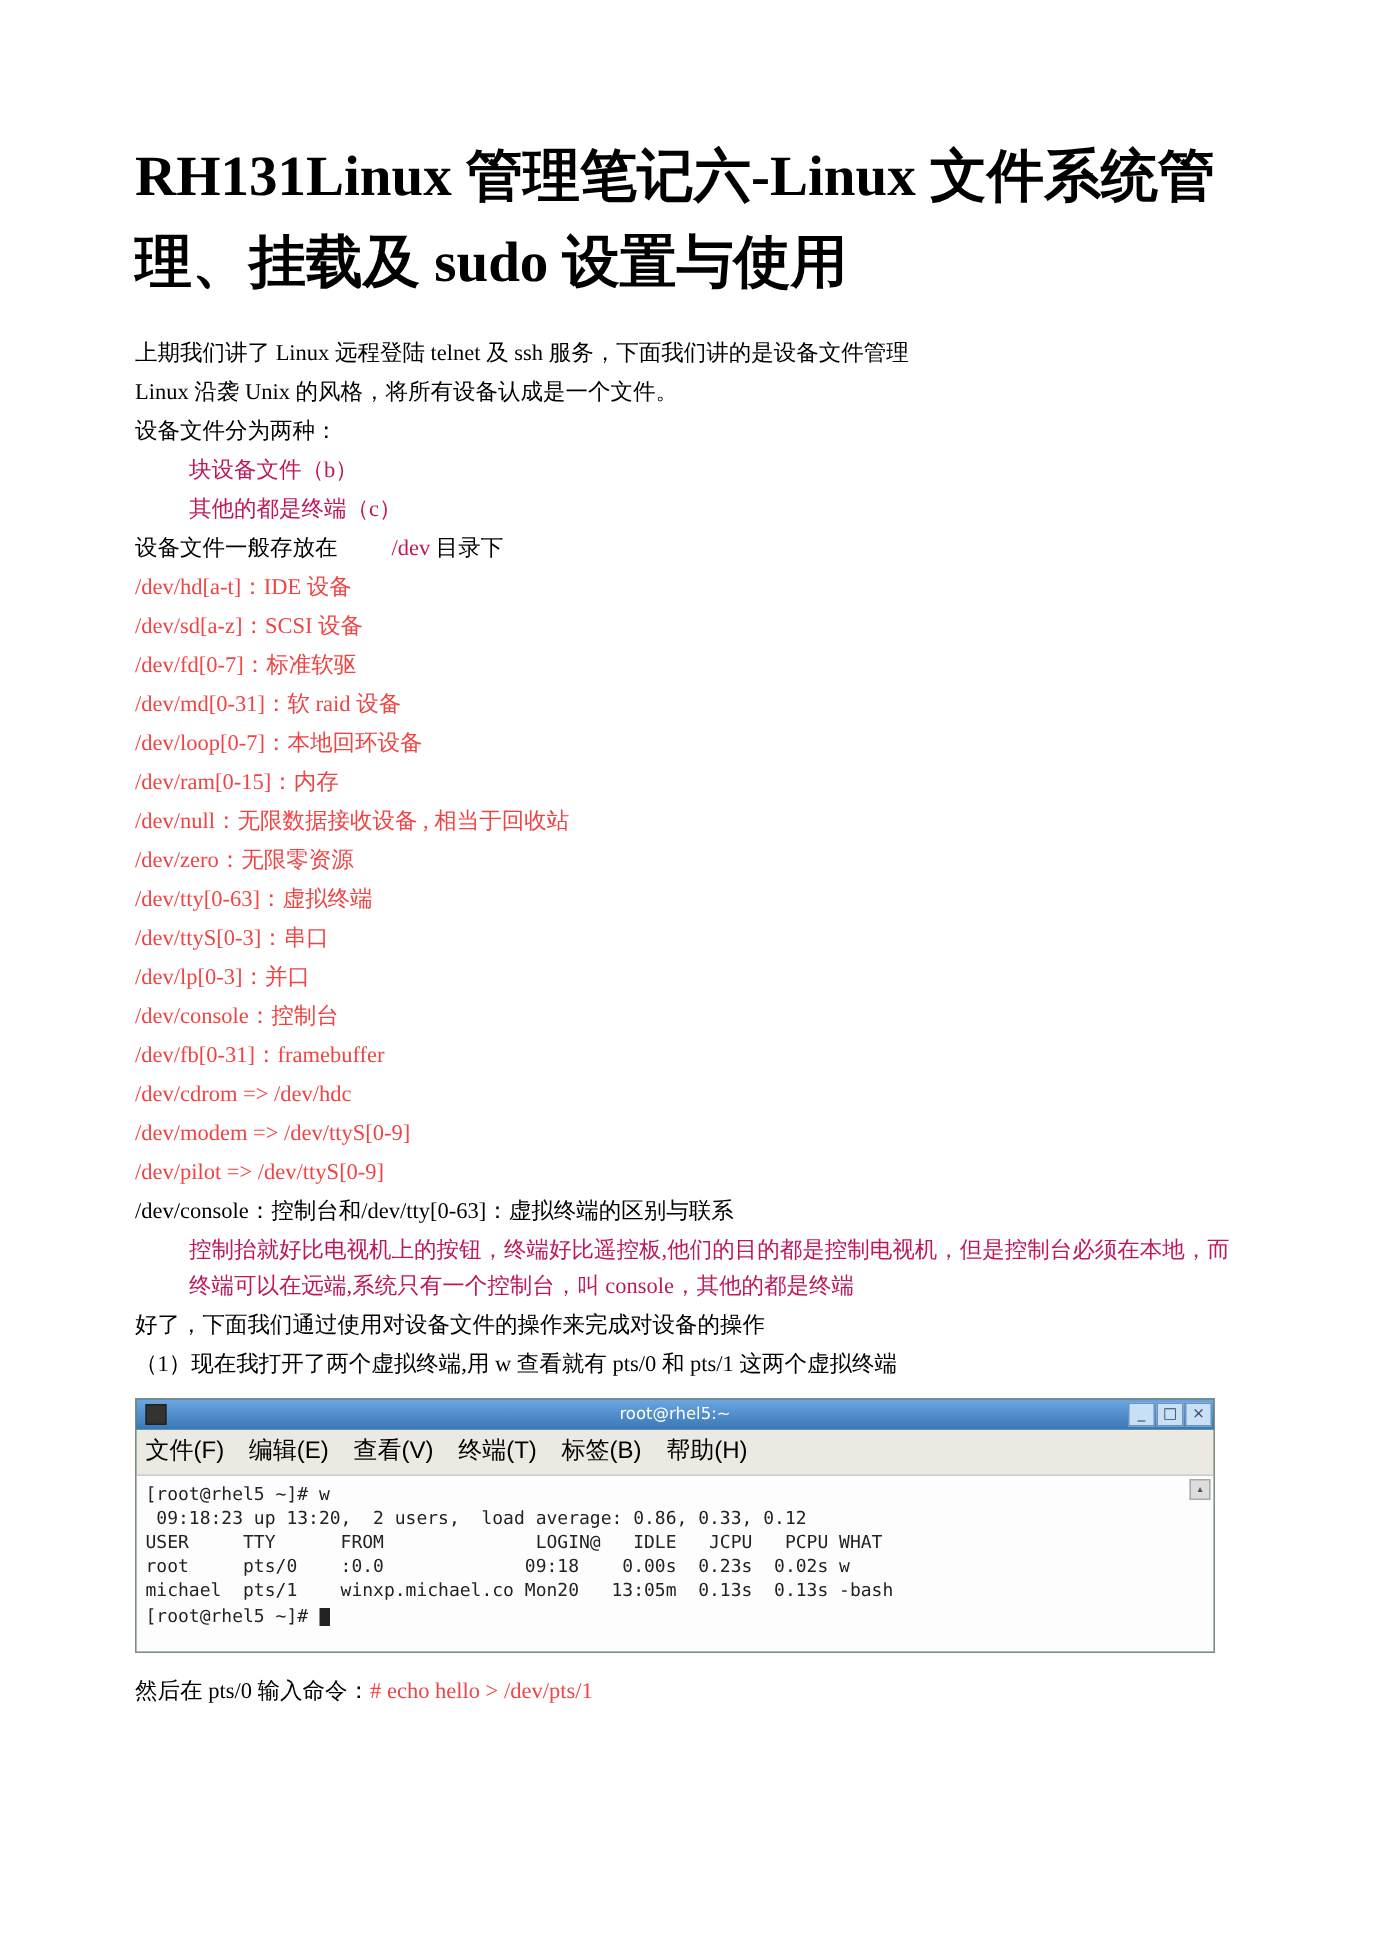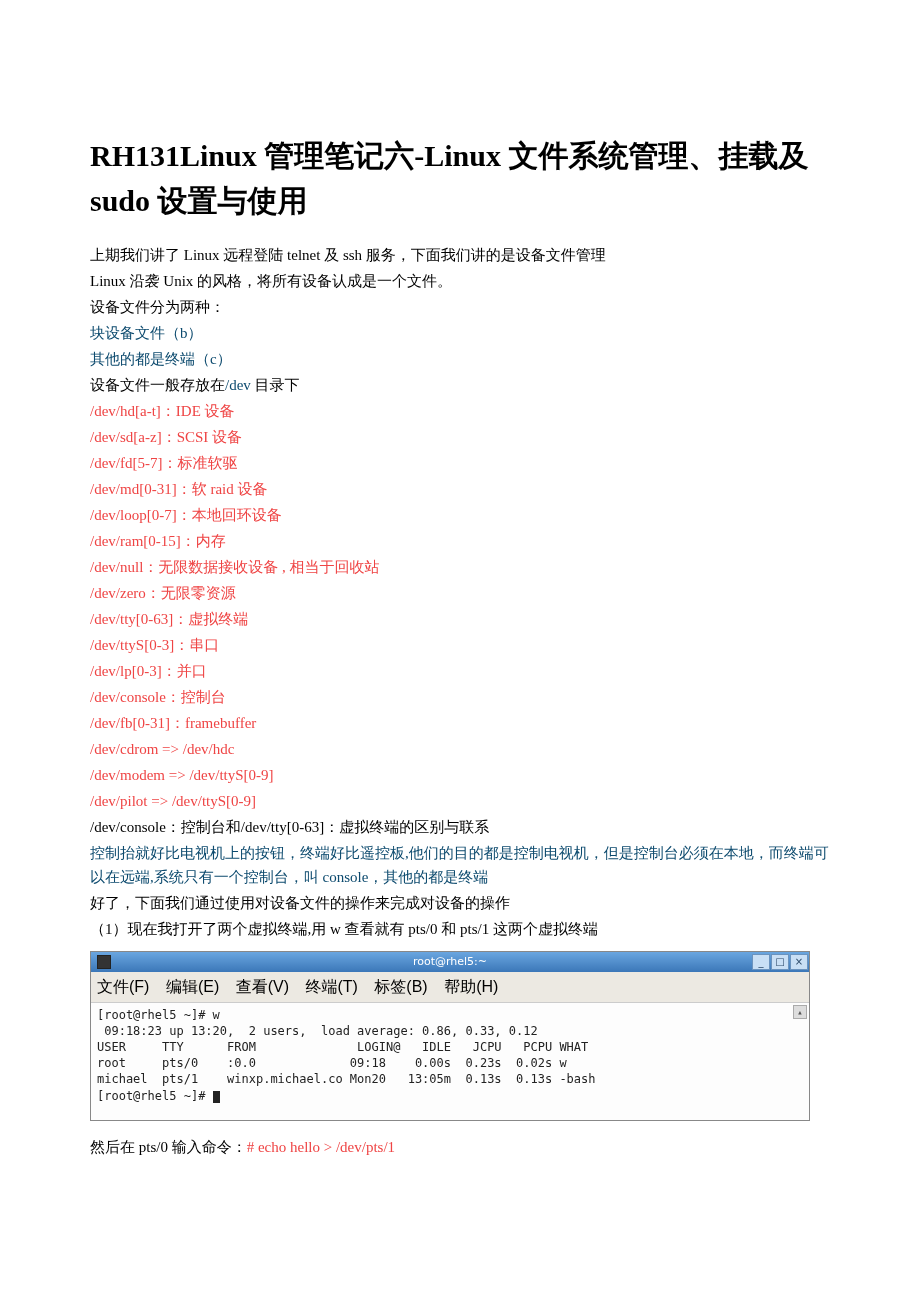--- a/index.html
+++ b/index.html
@@ -8,28 +8,27 @@
     width: 920px;
     margin: 0 auto;
     padding: 90px 90px 40px 90px;
     font-family: "SimSun", "宋体", serif;
     font-size: 15px;
     color: #000;
     line-height: 1.6;
   }
   h1 {
     font-family: "SimSun", "宋体", serif;
-    font-size: 30px;
+    font-size: 38px;
     font-weight: bold;
     line-height: 1.5;
     margin-bottom: 20px;
-    margin-top: 43px;
   }
   .para { margin-bottom: 2px; }
-  .blue { color: #0c4a6e; }
+  .blue { color: #be185d; margin-left: 36px; }
   .red { color: #ef4444; }
   .mono { font-family: Liberation Serif, serif; }
   .terminal-window {
     margin: 10px 0 14px 0;
     border: 1px solid #888;
     background: #15803d;
     width: 720px;
     font-size: 12px;
   }
   .titlebar {
@@ -113,21 +112,21 @@
 <div class="para">上期我们讲了 Linux 远程登陆 telnet 及 ssh 服务，下面我们讲的是设备文件管理</div>
 <div class="para">Linux 沿袭 Unix 的风格，将所有设备认成是一个文件。</div>
 <div class="para">设备文件分为两种：</div>
 <div class="para blue">块设备文件（b）</div>
 <div class="para blue">其他的都是终端（c）</div>
 <div class="para">
   <span>设备文件一般存放在</span><span class="blue">/dev</span><span> 目录下</span>
 </div>
 <div class="para red">/dev/hd[a-t]：IDE 设备</div>
 <div class="para red">/dev/sd[a-z]：SCSI 设备</div>
-<div class="para red">/dev/fd[5-7]：标准软驱</div>
+<div class="para red">/dev/fd[0-7]：标准软驱</div>
 <div class="para red">/dev/md[0-31]：软 raid 设备</div>
 <div class="para red">/dev/loop[0-7]：本地回环设备</div>
 <div class="para red">/dev/ram[0-15]：内存</div>
 <div class="para red">/dev/null：无限数据接收设备 , 相当于回收站</div>
 <div class="para red">/dev/zero：无限零资源</div>
 <div class="para red">/dev/tty[0-63]：虚拟终端</div>
 <div class="para red">/dev/ttyS[0-3]：串口</div>
 <div class="para red">/dev/lp[0-3]：并口</div>
 <div class="para red">/dev/console：控制台</div>
 <div class="para red">/dev/fb[0-31]：framebuffer</div>

